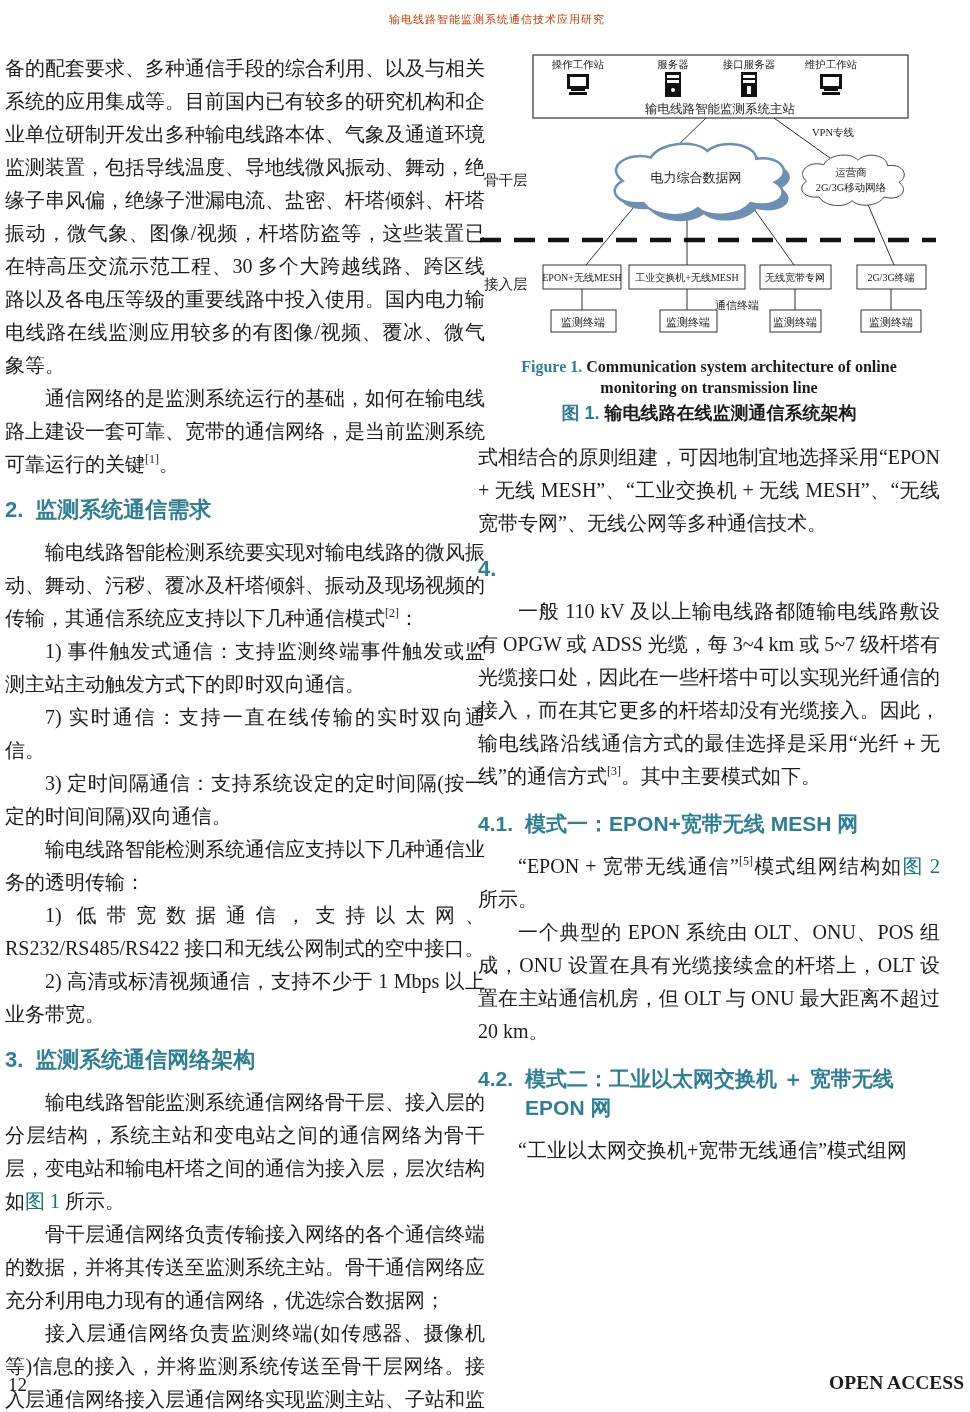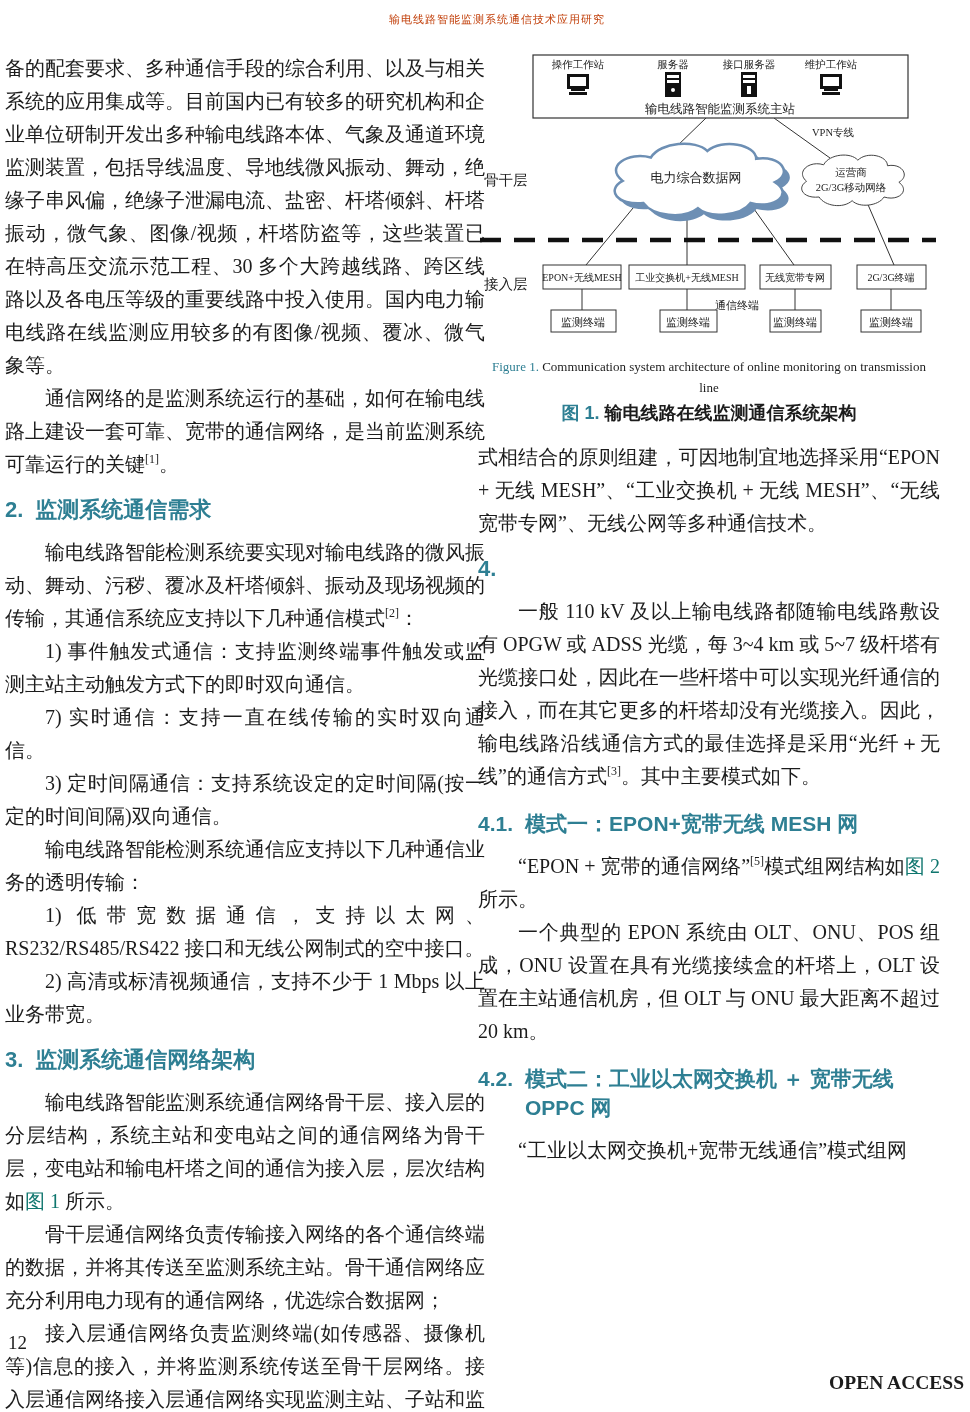--- a/index.html
+++ b/index.html
@@ -21,30 +21,30 @@
   sup{font-size:12px;line-height:0;}
   .link{color:#0f766e;}
   .sec-h{
     display:flex;gap:12px;color:#2e7f93;font-weight:bold;
     font-family:"Liberation Sans","DejaVu Sans",sans-serif;
     font-size:22px;line-height:29px;margin:14px 0 12px;
   }
   .sec-h.sub{font-size:21px;margin:16px 0 12px;}
   .sec-num{flex:0 0 auto;}
   .fig-cap-en{
-    text-align:center;font-weight:normal;font-size:13px;line-height:21px;
+    text-align:center;font-weight:bold;font-size:16px;line-height:21px;
     margin-top:8px;padding:0 10px;
   }
   .cap-label{color:#2e7f93;}
   .fig-cap-zh{
     text-align:center;font-weight:bold;font-size:18px;line-height:24px;
     font-family:"Liberation Sans","DejaVu Sans",sans-serif;
     margin:3px 0 16px;
   }
-  .page-num{position:absolute;left:8px;top:1332px;font-size:19px;}
+  .page-num{position:absolute;left:8px;top:1374px;font-size:19px;}
   .open-access{position:absolute;right:6px;top:1372px;font-size:19.5px;font-weight:bold;}
   svg text{font-family:"Liberation Serif","DejaVu Serif",serif;fill:#222;}
 </style>
 </head>
 <body>
 
 <div class="page">
 
   <div class="doc-title">输电线路智能监测系统通信技术应用研究</div>
 
@@ -189,28 +189,28 @@
       <span class="sec-num">4.</span>
     </div>
 
     <p class="body indent"><span>一般 110 kV 及以上输电线路都随输电线路敷设有 OPGW 或 ADSS 光缆，每 3~4 km 或 5~7 级杆塔有光缆接口处，因此在一些杆塔中可以实现光纤通信的接入，而在其它更多的杆塔却没有光缆接入。因此，输电线路沿线通信方式的最佳选择是采用“光纤＋无线”的通信方式</span><sup>[3]</sup><span>。其中主要模式如下。</span></p>
 
     <div class="sec-h sub">
       <span class="sec-num">4.1.</span>
       <span class="sec-txt">模式一：EPON+宽带无线 MESH 网</span>
     </div>
 
-    <p class="body indent"><span>“EPON + 宽带的通信网络”</span><sup>[5]</sup><span>模式组网结构如</span><span class="link">图 2</span><span> 所示。</span></p>
+    <p class="body indent"><span>“EPON + 宽带无线通信”</span><sup>[5]</sup><span>模式组网结构如</span><span class="link">图 2</span><span> 所示。</span></p>
     <p class="body indent">一个典型的 EPON 系统由 OLT、ONU、POS 组成，ONU 设置在具有光缆接续盒的杆塔上，OLT 设置在主站通信机房，但 OLT 与 ONU 最大距离不超过 20 km。</p>
 
     <div class="sec-h sub">
       <span class="sec-num">4.2.</span>
       <span class="sec-txt">
         <span>模式二：工业以太网交换机 ＋ 宽带无线</span><br>
-        <span>OPPC 网</span>
+        <span>EPON 网</span>
       </span>
     </div>
 
     <p class="body indent">“工业以太网交换机+宽带无线通信”模式组网</p>
   </div>
 
   <div class="page-num">12</div>
   <div class="open-access">OPEN ACCESS</div>
 
 </div>

